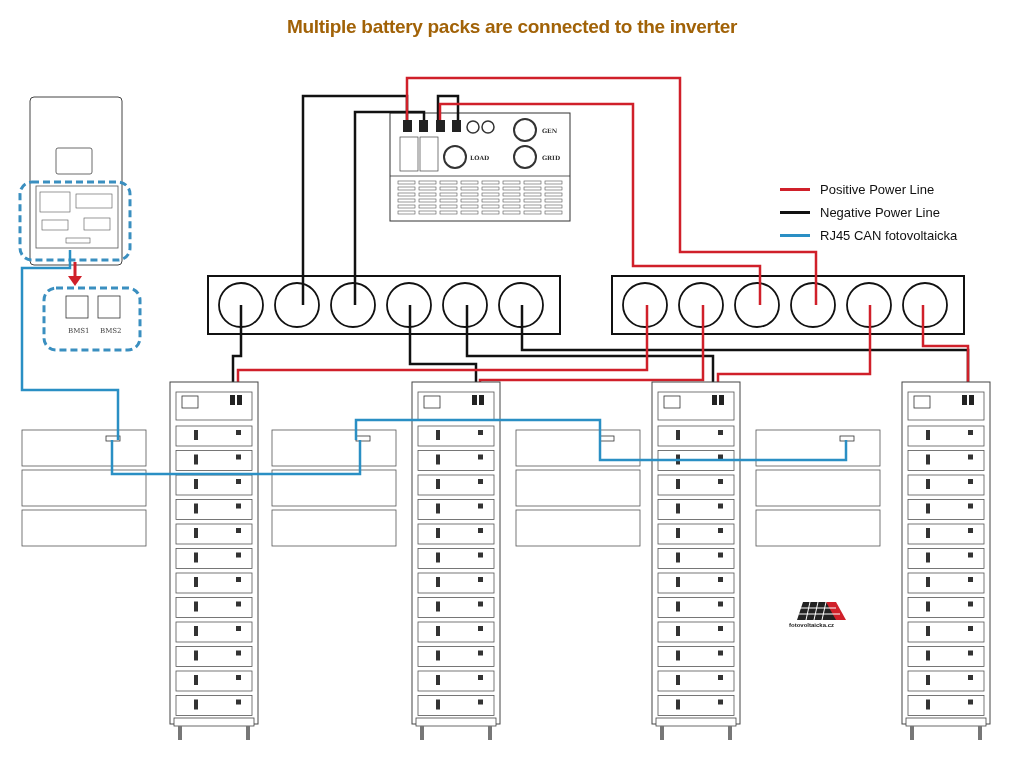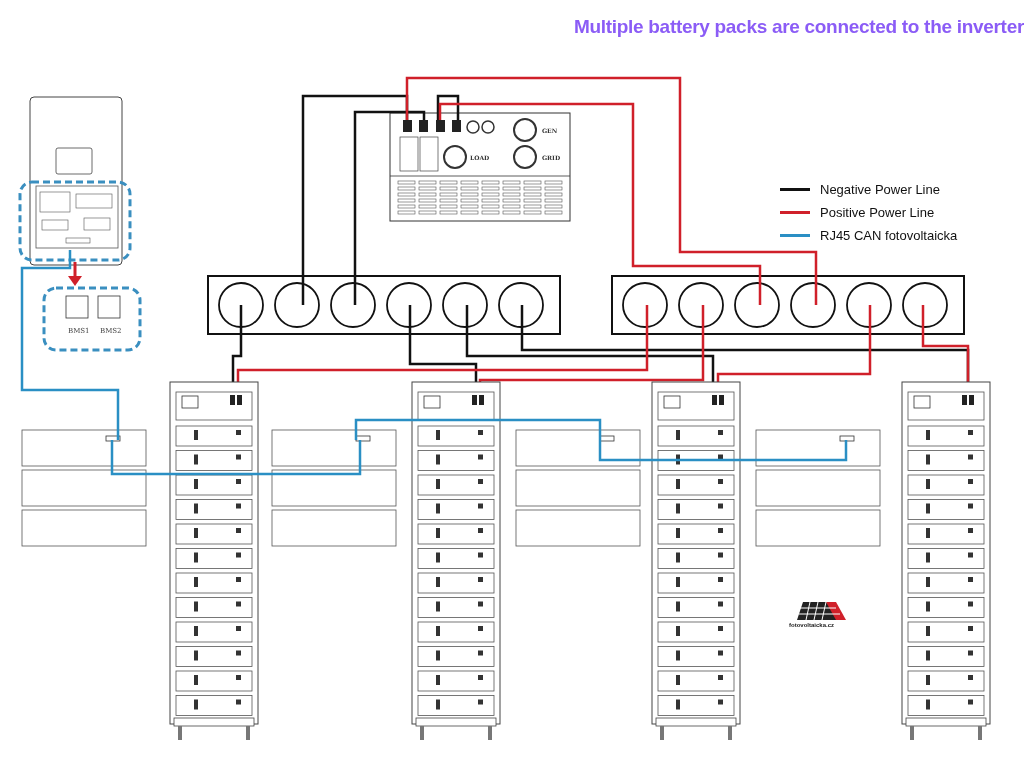--- a/index.html
+++ b/index.html
@@ -1,17 +1,17 @@
 <!DOCTYPE html>
 <html><head>
 <meta charset="utf-8">
 <style>
   html,body{margin:0;padding:0;background:#ffffff;}
   body{width:1024px;height:768px;position:relative;overflow:hidden;font-family:"Liberation Sans",sans-serif;}
-  #title{position:absolute;left:0;top:16px;width:1024px;text-align:right;font-size:19px;font-weight:bold;color:#8b5cf6;letter-spacing:-0.3px;font-family:"Liberation Sans",sans-serif;}
+  #title{position:absolute;left:0;top:16px;width:1024px;text-align:center;font-size:19px;font-weight:bold;color:#a16207;letter-spacing:-0.3px;font-family:"Liberation Sans",sans-serif;}
   #diagram{position:absolute;left:0;top:0;}
   .legend{position:absolute;left:780px;top:178px;font-size:13px;color:#111;font-family:"Liberation Sans",sans-serif;}
   .legend-row{display:flex;align-items:center;height:23px;}
   .legend-swatch{width:30px;height:3px;margin-right:10px;}
   .logo-text{position:absolute;left:789px;top:622px;font-size:6px;font-weight:bold;color:#222;font-family:"Liberation Sans",sans-serif;}
   svg text{font-family:"DejaVu Serif",serif;}
 </style>
 </head>
 <body>
 
@@ -479,24 +479,24 @@
         <line x1="818" y1="602" x2="814" y2="620"></line>
         <line x1="826" y1="602" x2="822" y2="620"></line>
       </g>
   </g>
 </svg>
 
 <div class="logo-text">fotovoltaicka.cz</div>
 
 <div class="legend">
   <div class="legend-row">
+    <div class="legend-swatch" style="background:#d0202a"></div>
+    <span>Positive Power Line</span>
+  </div>
+  <div class="legend-row">
     <div class="legend-swatch" style="background:#111"></div>
     <span>Negative Power Line</span>
-  </div>
-  <div class="legend-row">
-    <div class="legend-swatch" style="background:#d0202a"></div>
-    <span>Positive Power Line</span>
   </div>
   <div class="legend-row">
     <div class="legend-swatch" style="background:#2a8fc4"></div>
     <span>RJ45 CAN fotovoltaicka</span>
   </div>
 </div>
 
 </body></html>

